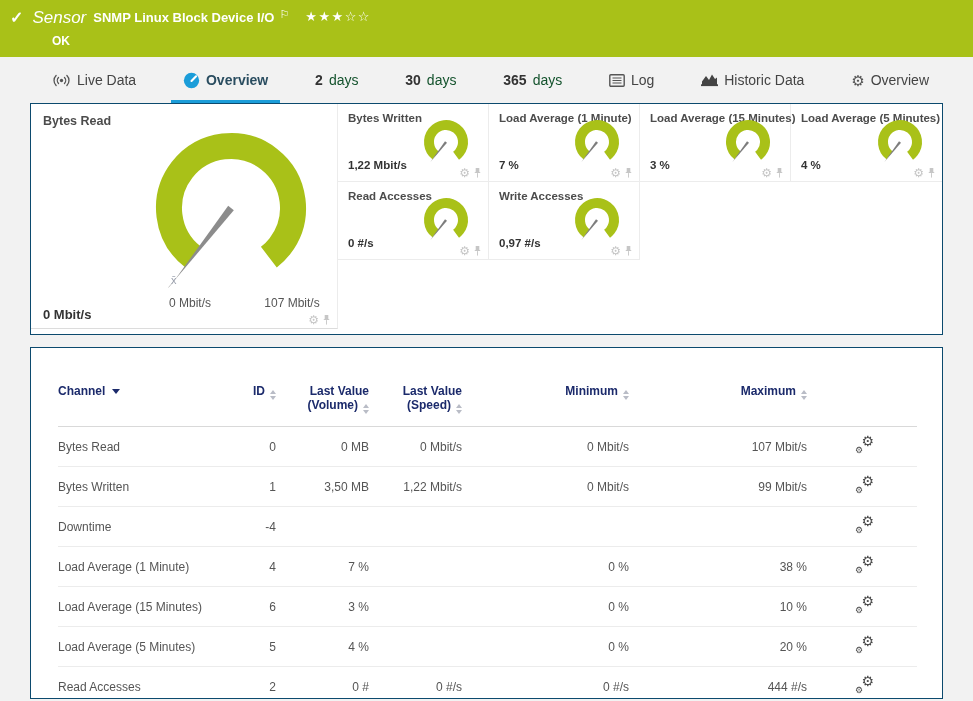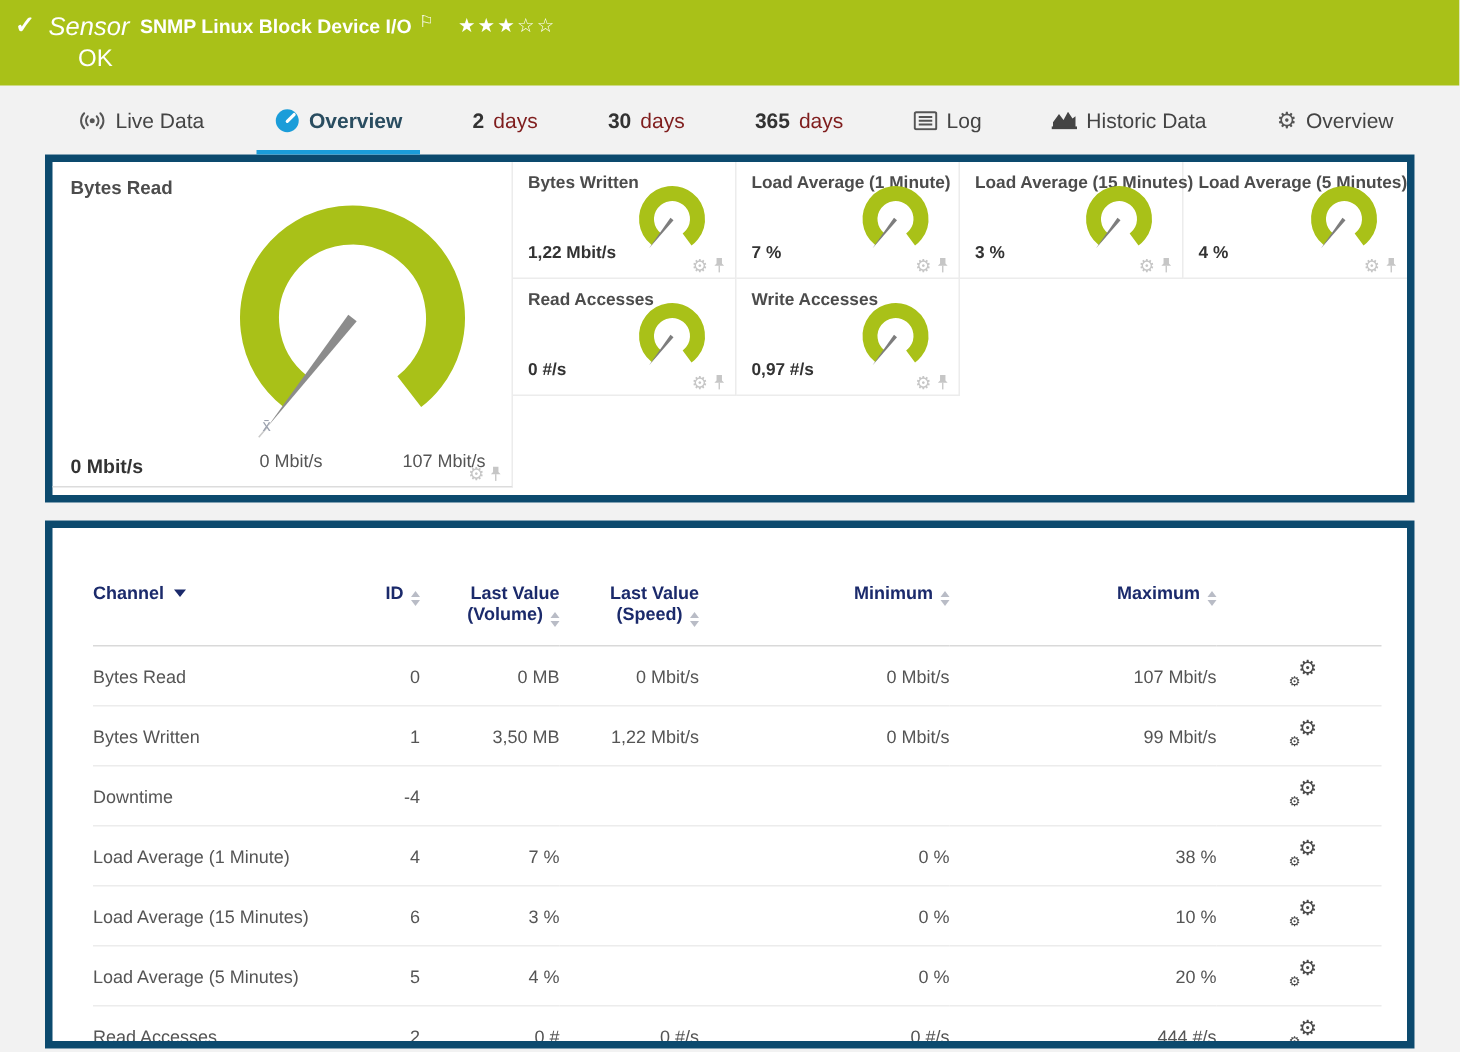--- a/index.html
+++ b/index.html
@@ -12,33 +12,33 @@
   }
   
   .topbar { height: 57px; background: #a9c118; color: #fff; padding: 7px 10px 0 10px; }
   .row1 { display: flex; align-items: flex-start; }
   .check { font-size: 16px; font-weight: bold; margin-right: 9px; line-height: 22px; }
   .kind  { font-style: italic; font-size: 17px; margin-right: 7px; line-height: 22px; }
   .title { font-weight: bold; font-size: 13px; line-height: 22px; }
   .flag  { font-size: 11px; margin-left: 5px; margin-top: 1px; }
   .stars { margin-left: 16px; font-size: 13px; letter-spacing: 1.5px; line-height: 20px; }
   .row2 { margin-left: 42px; margin-top: 2px; }
-  .ok { font-size: 16px; font-weight: normal; margin-top: 12px; }
+  .ok { font-size: 12px; font-weight: bold; margin-top: 12px; }
   
   .tabs { height: 46px; display: flex; justify-content: space-between; padding: 0 32px 0 40px; }
   .tab { display: flex; align-items: center; gap: 6px; font-size: 14px; color: #444;
          padding: 0 12px; position: relative; cursor: pointer; }
   .tab.active { color: #2a4d60; font-weight: bold; }
   .tab.active::after { content: ""; position: absolute; left: 0; right: 0; bottom: 0;
                        height: 3px; background: #1b9dd9; }
   .tab b { color: #333; }
-  .tab .dim { color: #7f1d1d; }
+  .tab .dim { color: #14532d; }
   .gearchar { font-size: 15px; color: #555; line-height: 1; }
   
-  .panel { margin: 0 30px; background: #fff; border: 5px solid #0c4a6e; }
+  .panel { margin: 0 30px; background: #fff; border: 1px solid #0c4a6e; }
   .panel1 { height: 232px; display: flex; padding-bottom: 5px; }
   
   .bigcell { width: 307px; flex: none; position: relative;
              border-right: 1px solid #ececec; border-bottom: 1px solid #dcdcdc; }
   .blabel { font-size: 12.5px; font-weight: bold; color: #4c4c4c; padding: 10px 0 0 12px; }
   .bgauge { position: absolute; top: 14px; left: 105px; width: 190px; height: 192px; }
   .avgmark { position: absolute; left: 140px; top: 170px; color: #9aa0ad; font-size: 11px; }
   .s0 { position: absolute; left: 118px; top: 192px; width: 82px; text-align: center; font-size: 12px; color: #555; }
   .s1 { position: absolute; left: 216px; top: 192px; width: 90px; text-align: center; font-size: 12px; color: #555; }
   .bvalue { position: absolute; left: 12px; bottom: 6px; font-size: 13px; font-weight: bold; color: #333; }

